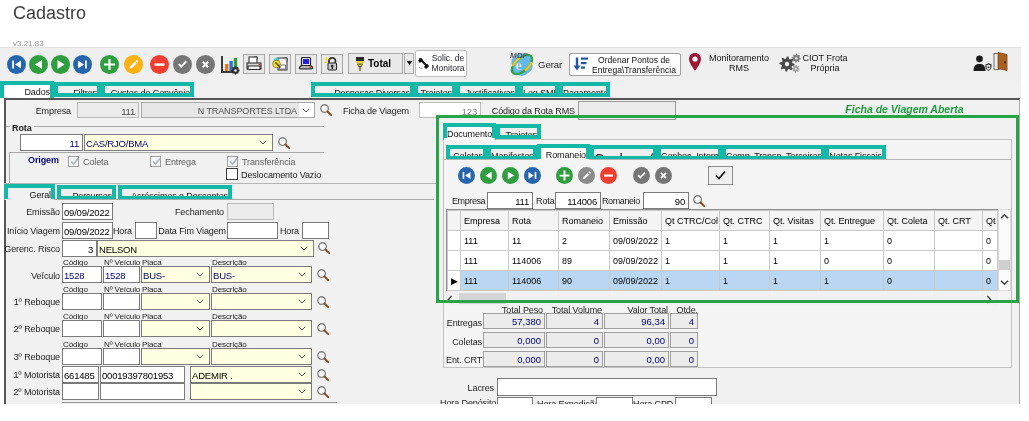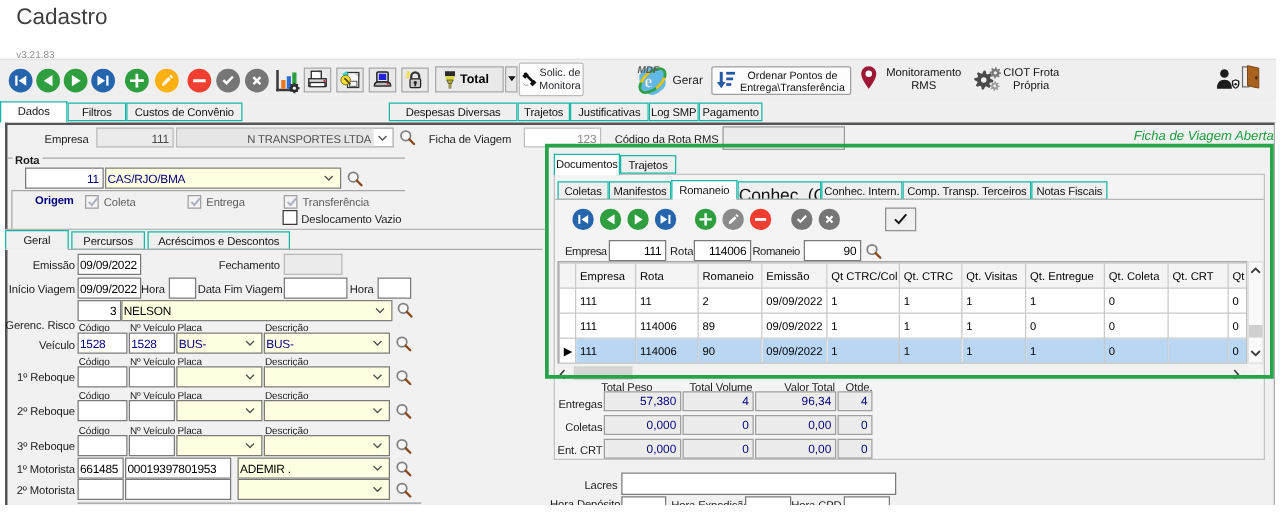--- a/index.html
+++ b/index.html
@@ -11,21 +11,21 @@
 .r { text-align:right; }
 .fld { position:absolute; background:#fff; border:1px solid #7a7a7a; font-size:9.5px; color:#000; white-space:nowrap; overflow:hidden; }
 .fy { background:#ffffe1; }
 .dis { background:#ebebeb; border-color:#b9b9b9; color:#4a4a4a; }
 .nb { color:#00007d; }
 .fld span { display:block; padding:2.5px 3px 0 1px; letter-spacing:-0.2px; }
 .chev { position:absolute; width:9px; height:9px; }
 .cbtn { position:absolute; width:19px; height:19px; border-radius:50%; }
 .cbtn svg, .mg svg { display:block; }
 .sqb { position:absolute; width:22px; height:20px; background:#e9e9e9; border:1px solid #a9a9a9; }
-.tab { position:absolute; height:15px; background:#efefef; border:1px solid #14b8a6; font-size:9px; letter-spacing:-0.1px; color:#111; text-align:center; padding-top:2px; white-space:nowrap; overflow:hidden; }
+.tab { position:absolute; height:15px; background:#efefef; border:4px solid #14b8a6; font-size:9px; letter-spacing:-0.1px; color:#111; text-align:right; padding-top:2px; white-space:nowrap; overflow:hidden; }
 .tab.act { background:#fff; border-bottom:none; z-index:3; }
 .cb { position:absolute; width:11px; height:11px; background:#f4f4f4; border:1px solid #9f9f9f; }
 .cb svg { display:block; }
 .mg { position:absolute; width:14px; height:14px; }
 .line { position:absolute; background:#c0c0c0; }
 .gb { position:absolute; background:#ececec; border:1px solid #9f9f9f; color:#00007d; font-size:9.5px; }
 .gc { border:1px solid #c9c9c9; padding:0 0 0 3px; white-space:nowrap; overflow:hidden; font-size:9px; }
 table tr:first-child .gc { border-color:#c9c9c9; }
 </style>
 </head>
@@ -263,21 +263,21 @@
         <circle cx="5.6" cy="5.6" r="3.8" fill="#f8f8f8" stroke="#808080" stroke-width="1.4"></circle>
         <path d="M8.5 8.5 L12.2 12.2" stroke="#8a4a1e" stroke-width="1.9" stroke-linecap="round"></path>
       </svg>
     </div>
 <div class="lbl r" style="left:340px;top:106px;width:72px;text-align:center;">Ficha de Viagem</div>
 <div class="fld r" style="left:419px;top:102px;width:62px;height:16px;border-color:#bdbdbd;color:#8a8a8a;">
       <span>123</span>
     </div>
 <div class="lbl r" style="left:470px;top:106px;width:105px;">Código da Rota RMS</div>
 <div class="fld dis" style="left:578px;top:101px;width:98px;height:19px;border-color:#9a9a9a;background:#ececec;"></div>
-<div class="a" style="left:790px;top:103px;width:229px;font-size:10.5px;font-weight:normal;font-style:italic;color:#1d9b3e;text-align:right;">Ficha de Viagem Aberta</div>
+<div class="a" style="left:790px;top:103px;width:229px;font-size:10.5px;font-weight:bold;font-style:italic;color:#1d9b3e;text-align:center;">Ficha de Viagem Aberta</div>
 
 <div class="line" style="left:6px;top:126px;width:318px;height:1px;background:#a8a8a8;"></div>
 <div class="lbl" style="left:10px;top:122.5px;font-weight:bold;background:#f1f1f1;padding:0 2px;">Rota</div>
 <div class="fld r nb" style="left:20px;top:134px;width:63px;height:17px;">
       <span>11</span>
     </div>
 <div class="fld fy nb" style="left:84px;top:134px;width:189px;height:17px;border-color:#808080;">
       <span>CAS/RJO/BMA</span>
     </div>
 <div class="chev" style="left:259px;top:138px;">
@@ -334,21 +334,21 @@
 <div class="fld" style="left:62px;top:222px;width:51px;height:17px;">
       <span>09/09/2022</span>
     </div>
 <div class="lbl r" style="left:110px;top:226px;width:22px;">Hora</div>
 <div class="fld" style="left:135px;top:222px;width:22px;height:17px;"></div>
 <div class="lbl r" style="left:152px;top:226px;width:74px;">Data Fim Viagem</div>
 <div class="fld" style="left:227px;top:222px;width:51px;height:17px;"></div>
 <div class="lbl r" style="left:277px;top:226px;width:22px;">Hora</div>
 <div class="fld" style="left:302px;top:222px;width:27px;height:17px;"></div>
 
-<div class="lbl r" style="left:4px;top:255px;width:56px;">Gerenc. Risco</div>
+<div class="lbl r" style="left:4px;top:244px;width:56px;">Gerenc. Risco</div>
 <div class="fld r" style="left:62px;top:240px;width:35px;height:17px;">
       <span>3</span>
     </div>
 <div class="fld fy" style="left:97px;top:240px;width:217px;height:17px;border-color:#808080;">
       <span>NELSON</span>
     </div>
 <div class="chev" style="left:300px;top:244px;">
       <svg width="8" height="9" viewBox="0 0 8 9">
         <path d="M0.8 2.8 L4 6 L7.2 2.8" fill="none" stroke="#4f4f4f" stroke-width="1"></path>
       </svg>
@@ -693,21 +693,21 @@
         <path d="M4.6 1 L1.4 4.5 L4.6 8" fill="none" stroke="#3c3c3c" stroke-width="1.3"></path>
       </svg>
     </div>
 <div class="a" style="left:459px;top:293px;width:47px;height:11px;background:#d5d5d5;"></div>
 <div class="a" style="left:986px;top:295px;">
       <svg width="6" height="9" viewBox="0 0 6 9">
         <path d="M1.4 1 L4.6 4.5 L1.4 8" fill="none" stroke="#3c3c3c" stroke-width="1.3"></path>
       </svg>
     </div>
 
-<div class="lbl r" style="left:462px;top:305px;width:60px;">Total Peso</div>
+<div class="lbl r" style="left:483px;top:305px;width:60px;">Total Peso</div>
 <div class="lbl r" style="left:546px;top:305px;width:56px;">Total Volume</div>
 <div class="lbl r" style="left:604px;top:305px;width:64px;">Valor Total</div>
 <div class="lbl r" style="left:670px;top:305px;width:28px;">Qtde.</div>
 <div class="lbl r" style="left:446px;top:318px;width:36px;">Entregas</div>
 <div class="gb r" style="left:483px;top:313px;width:62px;height:16px;padding:2px 3px 0 0;">57,380</div>
 <div class="gb r" style="left:546px;top:313px;width:57px;height:16px;padding:2px 3px 0 0;">4</div>
 <div class="gb r" style="left:604px;top:313px;width:65px;height:16px;padding:2px 3px 0 0;">96,34</div>
 <div class="gb r" style="left:670px;top:313px;width:28px;height:16px;padding:2px 3px 0 0;">4</div>
 <div class="lbl r" style="left:446px;top:337px;width:36px;">Coletas</div>
 <div class="gb r" style="left:483px;top:332px;width:62px;height:16px;padding:2px 3px 0 0;">0,000</div>

